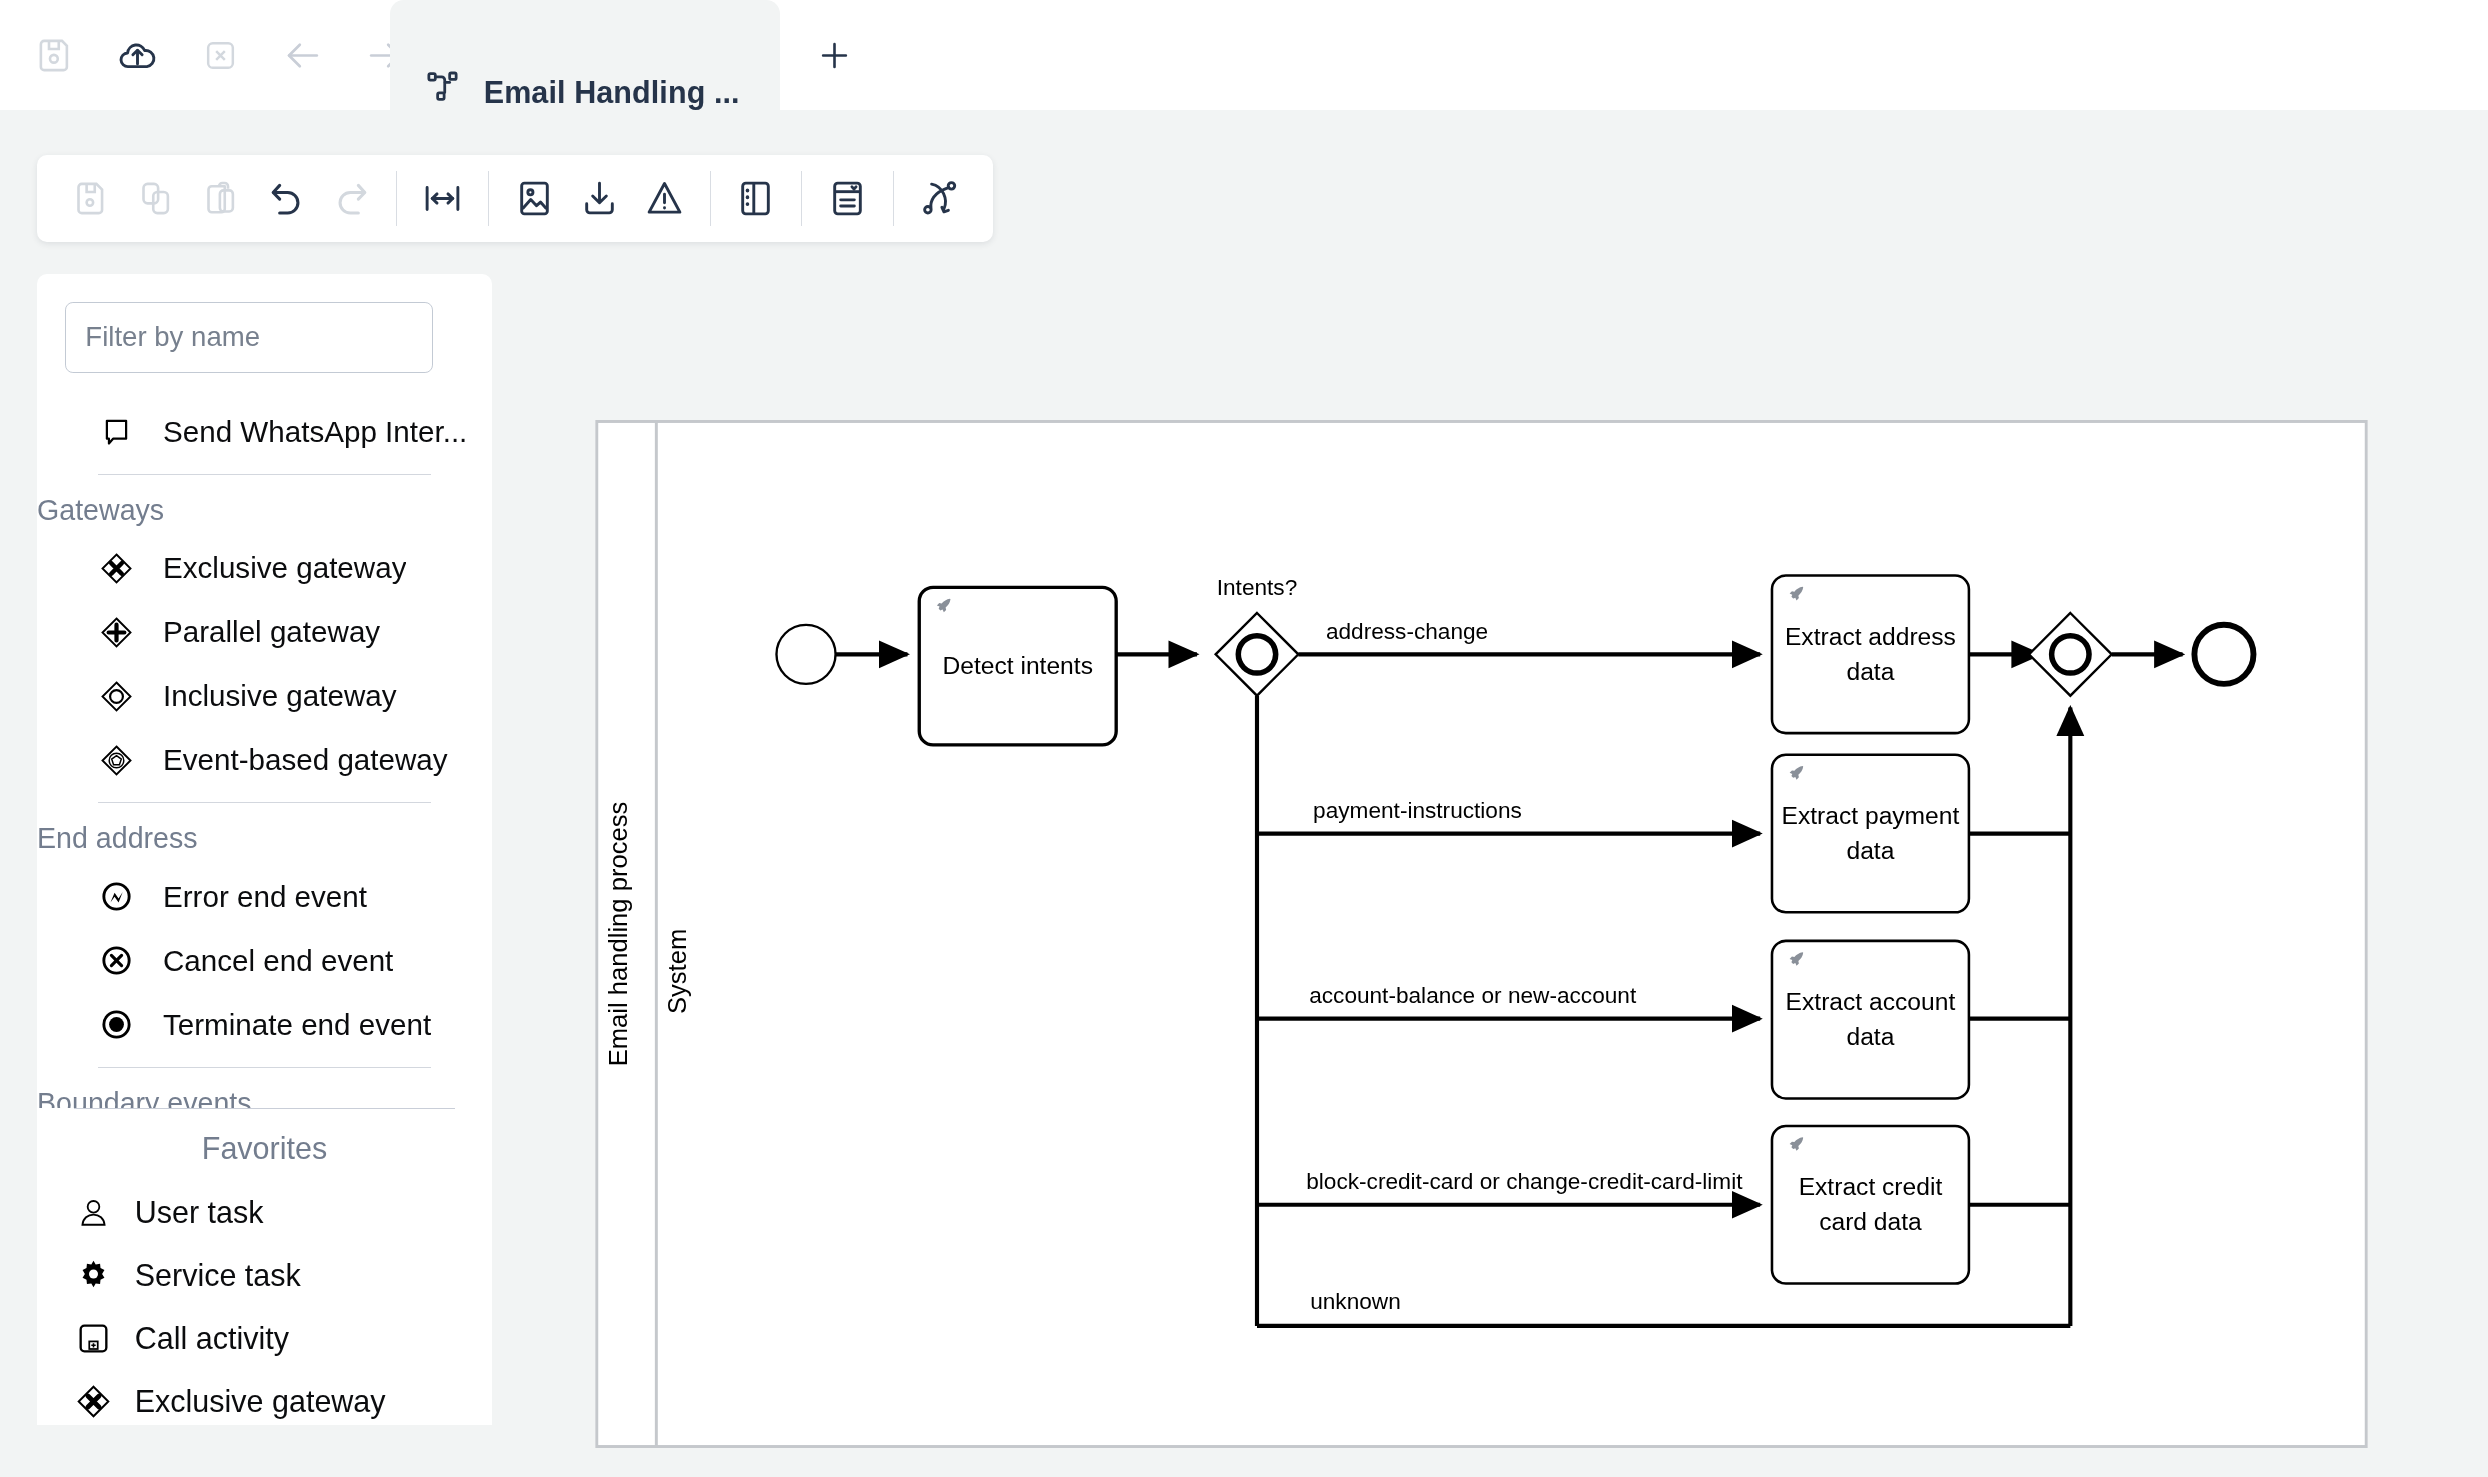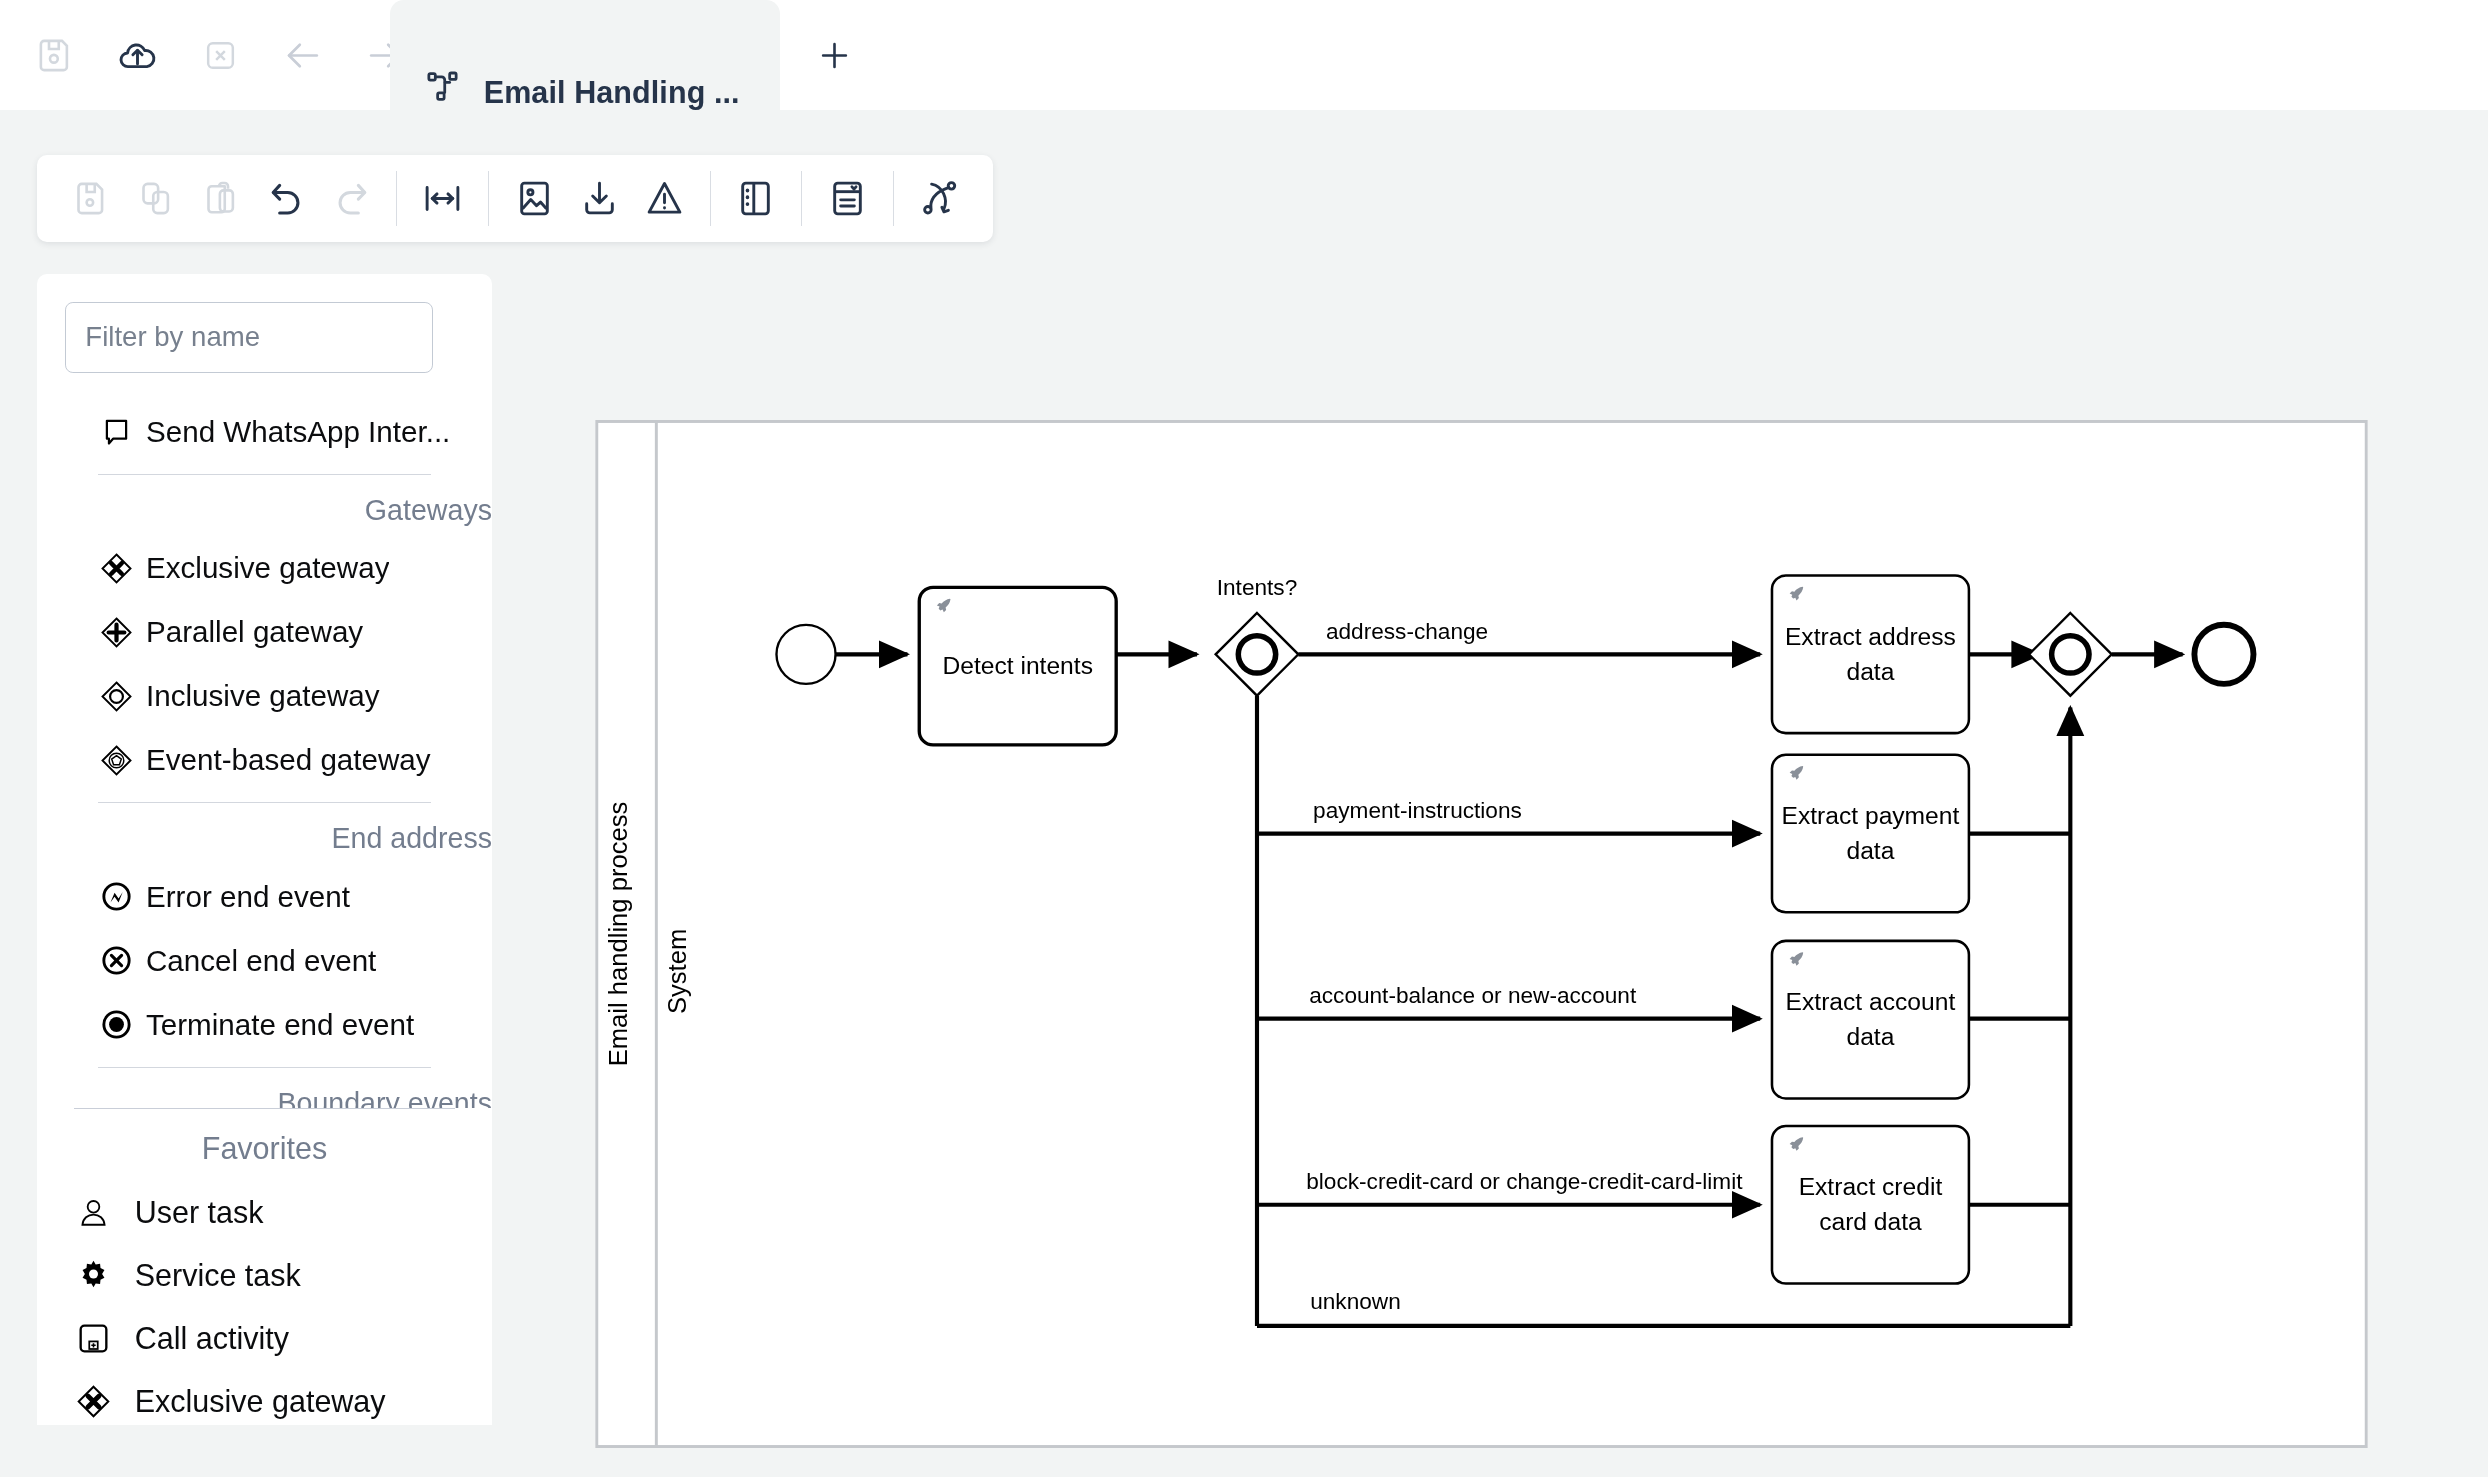--- a/index.html
+++ b/index.html
@@ -93,34 +93,34 @@
   }
   #filter-input::placeholder { color: #77808e; }
 
   #palette-list {
     position: absolute; left: 0; top: 126px;
     width: 455px; height: 760px;
     overflow: hidden;
   }
   .pal-row {
     display: flex; align-items: center;
-    gap: 11px; height: 64px;
+    gap: 28px; height: 64px;
     padding-left: 61px;
   }
   .pal-row .pal-label {
     font-size: 29.6px; color: #0b0c0e;
     white-space: nowrap; overflow: hidden;
   }
   .pal-ico {
     width: 37px; height: 37px;
     display: flex; align-items: center; justify-content: center;
     flex: 0 0 37px;
   }
   .pal-group {
-    text-align: right;
+    text-align: left;
     font-size: 28.6px; color: #737d8e;
     padding: 12.8px 0 9.9px 0;
   }
   .pal-div {
     height: 1px; background: #d3d7de;
     margin: 9.9px 61px 5.9px 61px;
   }
 
   
   #favorites {

